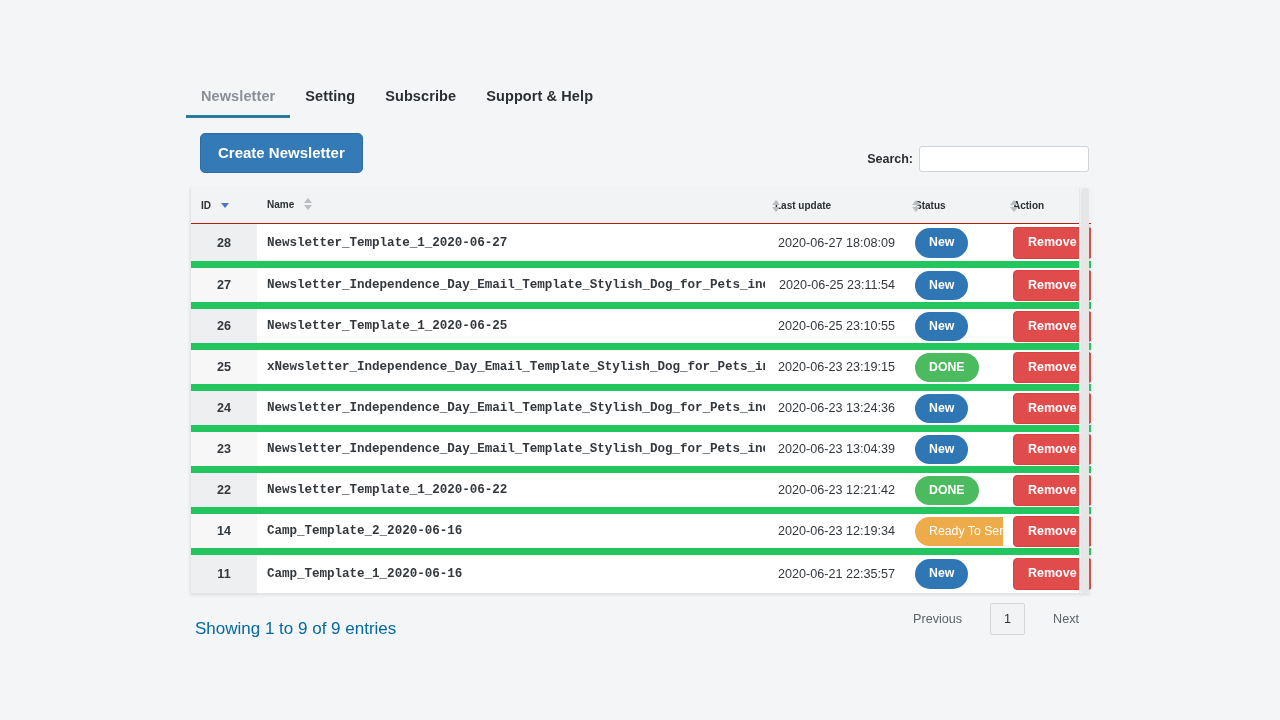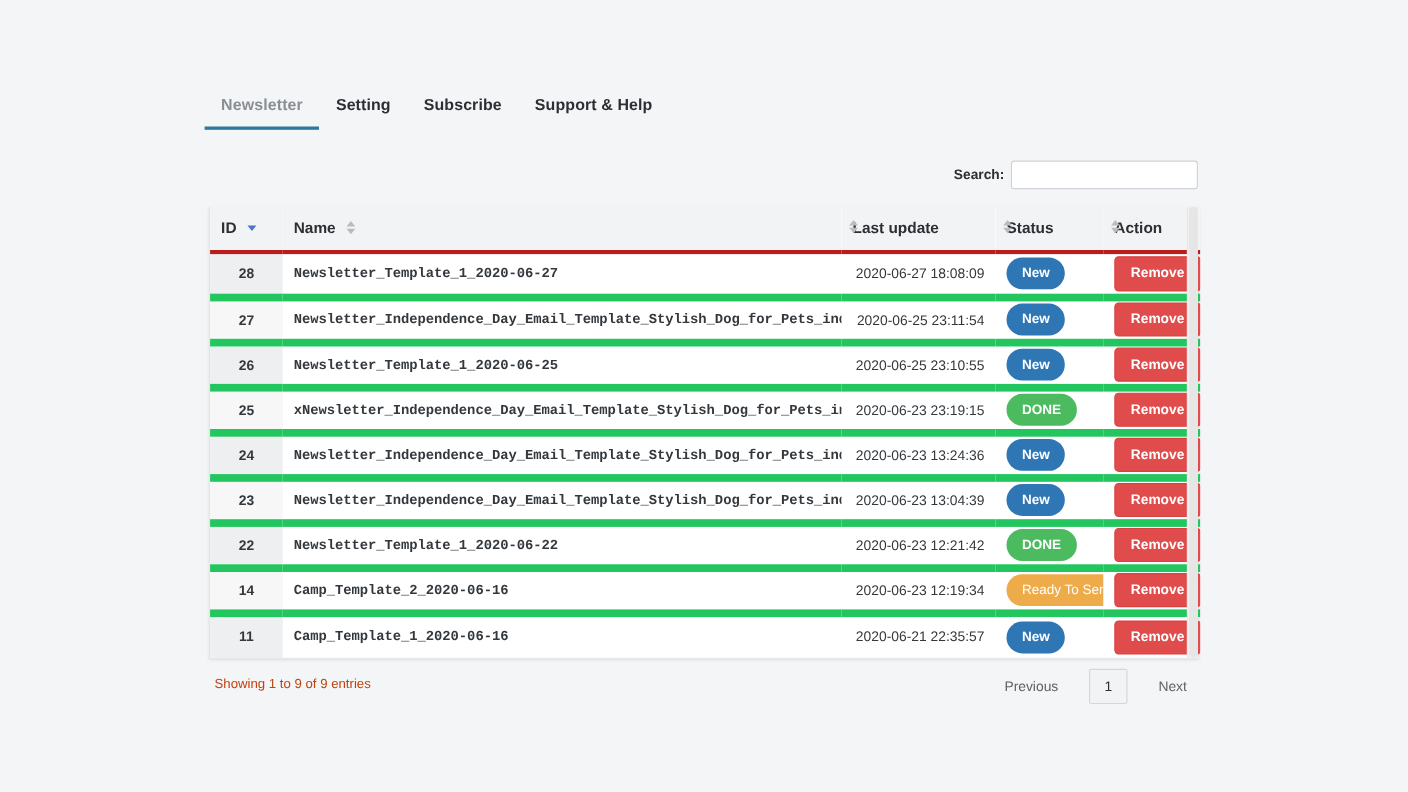--- a/index.html
+++ b/index.html
@@ -110,22 +110,22 @@
   }
 
   table.dt {
     width: 100%;
     border-collapse: collapse;
     table-layout: fixed;
   }
 
   table.dt thead th {
     background: #f2f3f4;
-    border-bottom: 4px solid #b91c1c;
-    font-size: 14px;
+    border-bottom: 1px solid #b91c1c;
+    font-size: 10px;
     font-weight: bold;
     color: #2b2f33;
     padding: 11px 10px 12px 10px;
     text-align: left;
     position: relative;
     white-space: nowrap;
   }
   th.c-id    { width: 66px;  text-align: center; background: #e9eaec; }
   th.c-name  { width: 508px; }
   th.c-date  { width: 140px; text-align: center; }
@@ -242,23 +242,23 @@
 
   
   .tfoot {
     position: relative;
     height: 44px;
     margin-top: 9px;
   }
   .info {
     position: absolute;
     left: 5px;
-    top: 6px;
-    font-size: 12px;
-    color: #c2410c;
+    top: 16px;
+    font-size: 17px;
+    color: #0369a1;
   }
   .pager {
     position: absolute;
     right: 0px;
     top: 0px;
     display: flex;
     align-items: center;
     gap: 14px;
   }
   .pg {
@@ -285,20 +285,21 @@
   <div class="tabbar" id="tabbar">
       <div class="tab active">Newsletter</div>
       <div class="tab">Setting</div>
       <div class="tab">Subscribe</div>
       <div class="tab">Support &amp; Help</div>
     </div>
 
   <div class="panel">
 
     <div class="toolbar">
+      <button class="btn-create">Create Newsletter</button>
 
       <div class="search-wrap">
         <span class="search-label">Search:</span>
         <input class="search-input" type="text" placeholder="" style="">
       </div>
     </div>
 
     <div class="table-shell">
       <table class="dt">
         <thead>

